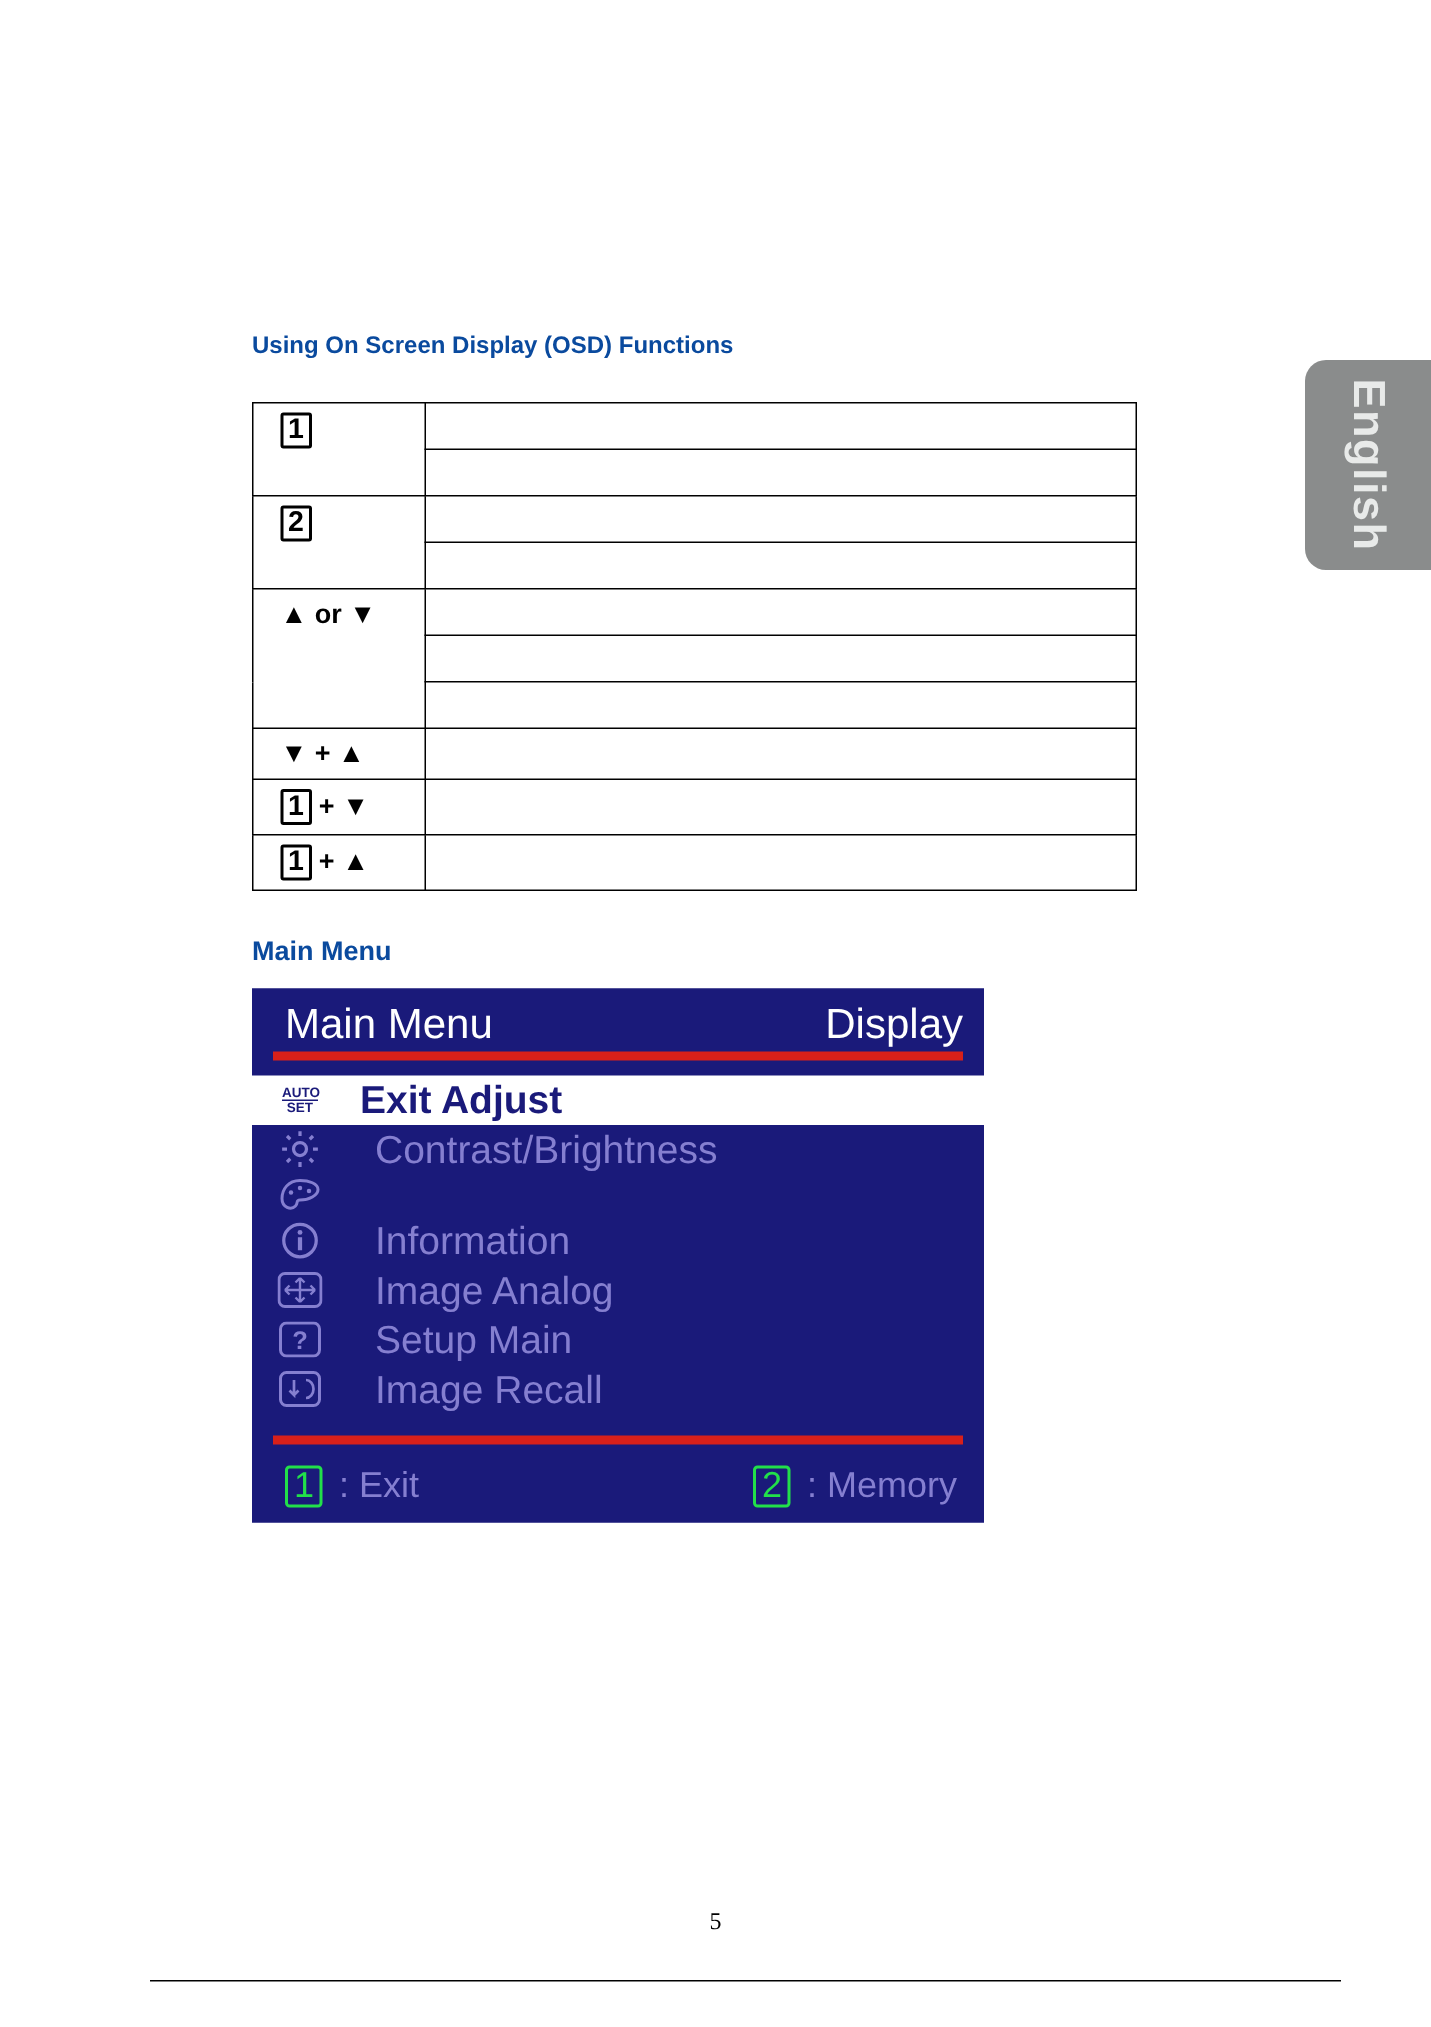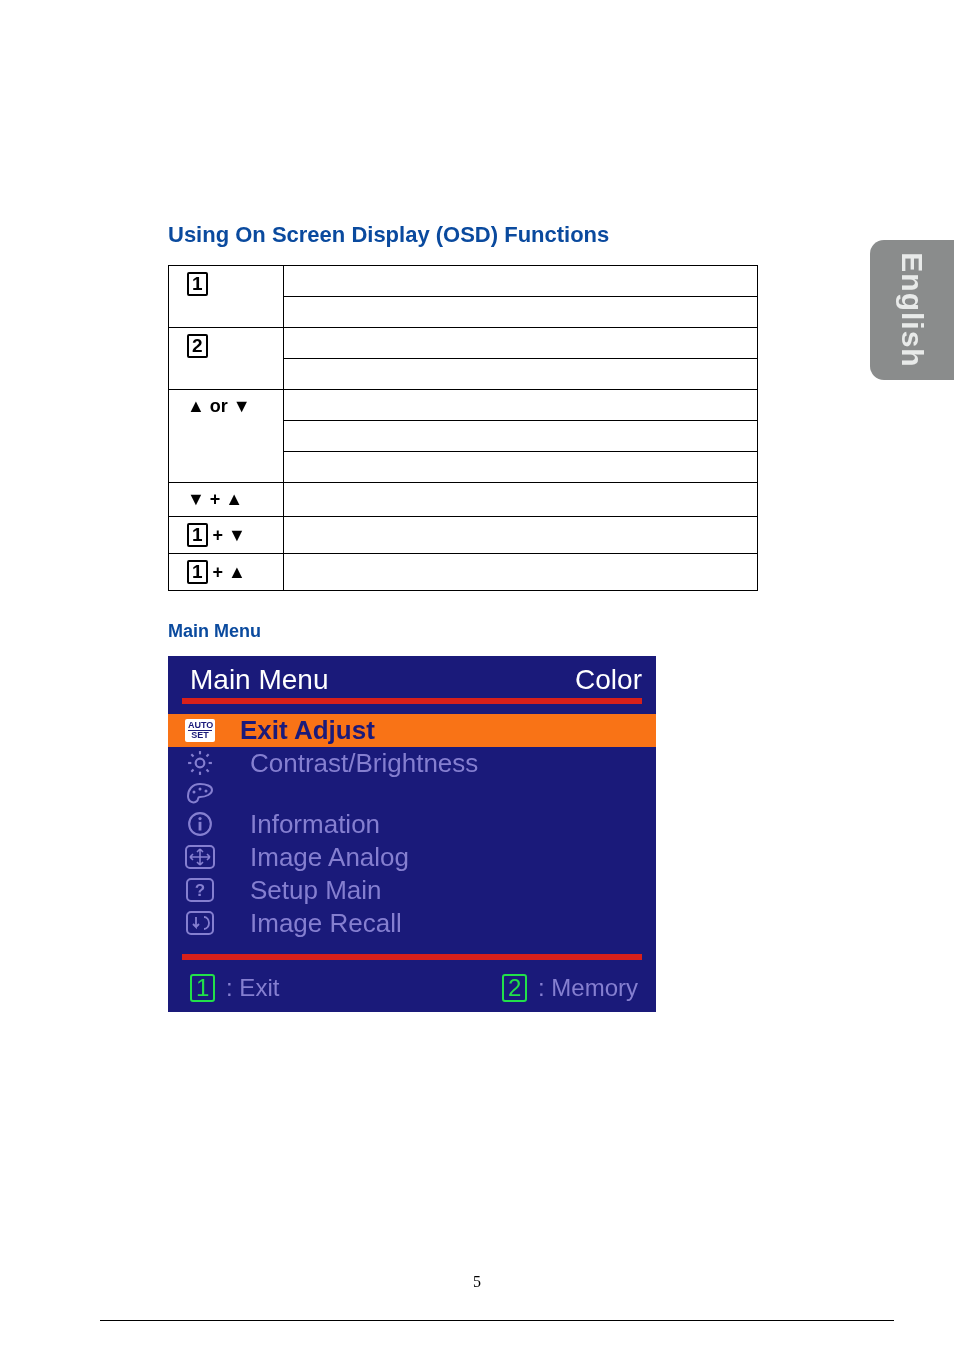--- a/index.html
+++ b/index.html
@@ -12,23 +12,23 @@
     color: #000;
   }
   .content {
     position: absolute;
     left: 168px;
     top: 222px;
     width: 590px;
   }
   .heading {
     color: #0a4a9e;
-    font-size: 22px;
-    font-weight: bold;
-    margin-bottom: 17px;
+    font-size: 16px;
+    font-weight: bold;
+    margin-bottom: 28px;
   }
   table.keys {
     width: 100%;
     border-collapse: collapse;
     border: 1px solid #000;
   }
   table.keys td {
     border: 1px solid #000;
     vertical-align: top;
     padding: 6px 8px 6px 10px;
@@ -88,21 +88,21 @@
   }
   .osd-item .icon {
     width: 36px;
     height: 26px;
     display: flex;
     align-items: center;
     justify-content: center;
   }
   .osd-item .label { flex: 1; }
   .osd-highlight {
-    background: #f97316;
+    background: #ffffff;
     color: #1a1a7a;
     font-weight: 700;
     gap: 22px;
   }
   .osd-highlight .label { color: #1a1a7a; }
   .osd-normal { color: #857fd0; gap: 32px; }
   .osd-gap { height: 14px; background: #1a1a7a; }
   .osd-footer {
     display: flex;
     justify-content: space-between;
@@ -223,21 +223,21 @@
     </tr>
   </tbody>
     </table>
 
   <div class="submenu">Main Menu</div>
 
   <div class="osd-panel">
     <div class="osd-body">
       <div class="osd-header">
         <span>Main Menu</span>
-        <span>Color</span>
+        <span>Display</span>
       </div>
       <div class="osd-redbar"></div>
 
       <div class="osd-item osd-highlight">
         <span class="icon">
           <span class="autoset-badge">
               <span>AUTO</span>
               <span class="line2">SET</span>
             </span>
         </span>

